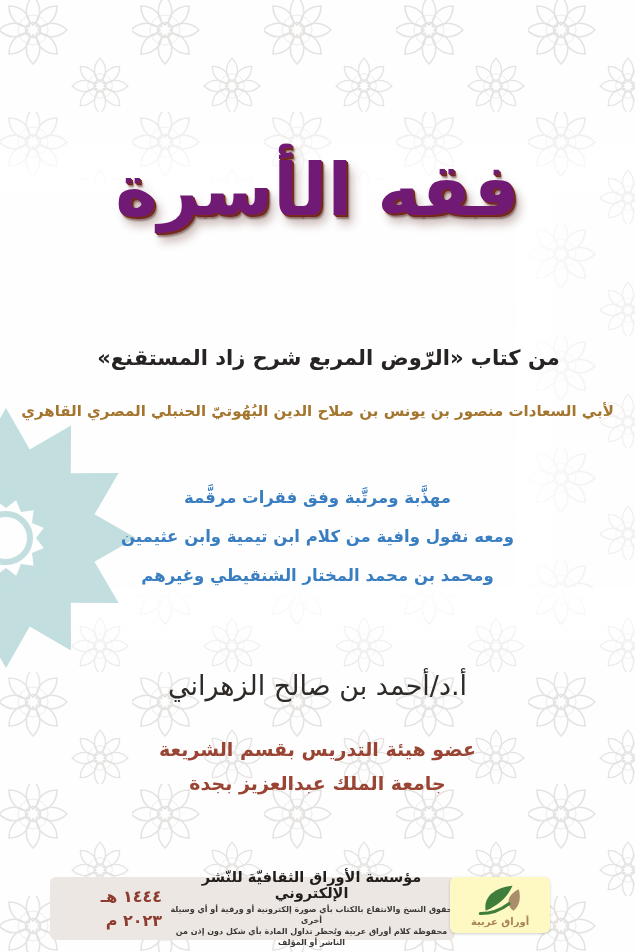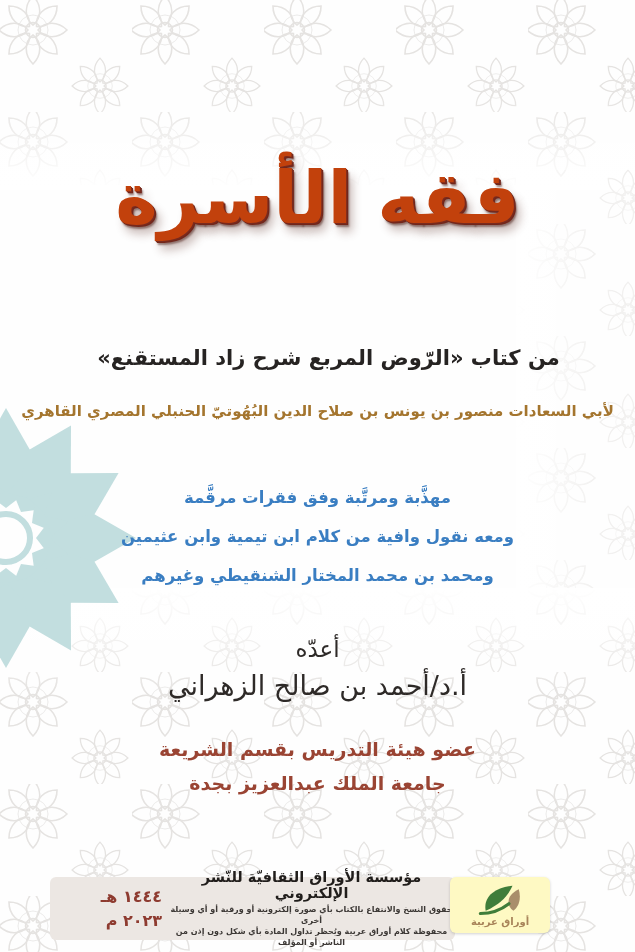--- a/index.html
+++ b/index.html
@@ -3,21 +3,21 @@
 <meta charset="utf-8">
 <style>
   html,body{margin:0;padding:0;background:#888;}
   .cover{
     position:relative;width:635px;height:952px;margin:0 auto;overflow:hidden;
     background:#fefefe;font-family:"DejaVu Sans",sans-serif;direction:rtl;
   }
   .bg{position:absolute;inset:0;z-index:0;}
   .txt{position:absolute;left:0;right:0;text-align:center;z-index:2;}
   .title{
-    top:148px;margin:8px;font-size:72px;font-weight:bold;color:#c2410c;
+    top:148px;margin:0;font-size:72px;font-weight:bold;color:#701a75;
     text-shadow:1px 1px 0 #7a2b1e,2px 2px 0 #71261b,3px 4px 2px rgba(70,22,14,.5),6px 9px 10px rgba(80,30,20,.30);
     letter-spacing:1px;
   }
   .subtitle{top:346px;font-size:21px;font-weight:bold;color:#262322;padding-left:22px;}
   .author{top:402px;font-size:15px;font-weight:bold;color:#a4752e;}
   .hdate{top:440px;font-size:14px;font-weight:bold;color:#a4752e;}
   .features{top:478px;}
   .feat{font-size:16.5px;font-weight:bold;color:#3a7ec2;line-height:39px;}
   .prep-label{top:636px;font-size:23px;color:#2e2a28;}
   .prep-name{top:670px;font-size:27px;color:#2e2a28;}
@@ -119,21 +119,20 @@
   <h1 class="txt title">فقه الأسرة</h1>
   <div class="txt subtitle">من كتاب «الرّوض المربع شرح زاد المستقنع»</div>
   <div class="txt author">لأبي السعادات منصور بن يونس بن صلاح الدين البُهُوتيّ الحنبلي المصري القاهري</div>
 
   <div class="txt features">
     <div class="feat">مهذَّبة ومرتَّبة وفق فقرات مرقَّمة</div>
     <div class="feat">ومعه نقول وافية من كلام ابن تيمية وابن عثيمين</div>
     <div class="feat">ومحمد بن محمد المختار الشنقيطي وغيرهم</div>
   </div>
 
-  <div class="txt prep-label">أعدّه</div>
   <div class="txt prep-name">أ.د/أحمد بن صالح الزهراني</div>
   <div class="txt prep-univ">جامعة الملك عبدالعزيز بجدة</div>
   <div class="txt prep-title">عضو هيئة التدريس بقسم الشريعة</div>
 
   <footer class="footer-bar">
     <div class="years">
       <div>١٤٤٤ هـ</div>
       <div>٢٠٢٣ م</div>
     </div>
     <div class="pub">

